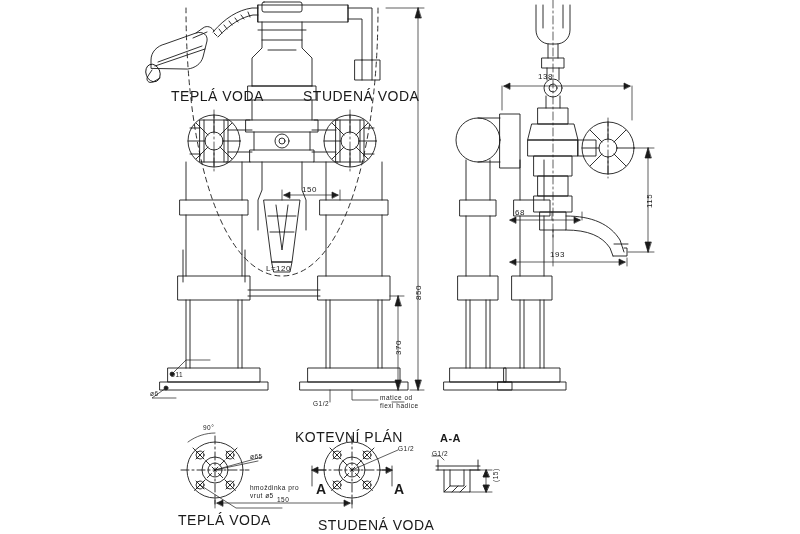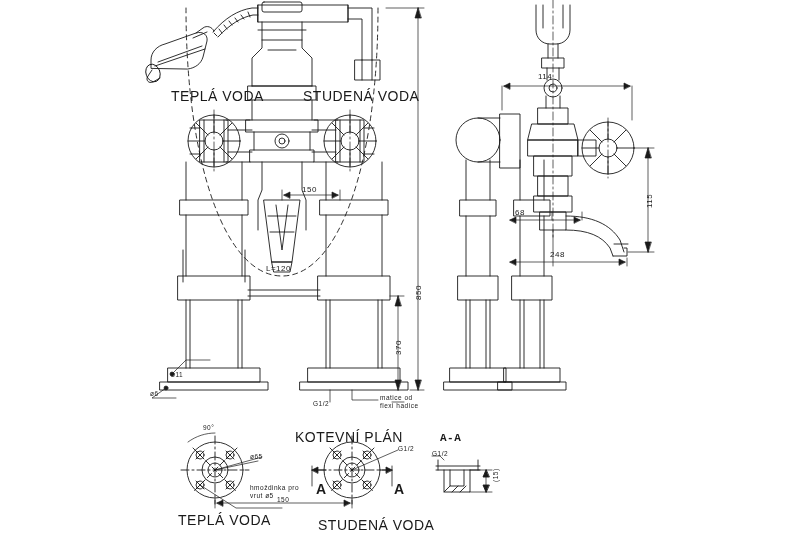--- a/index.html
+++ b/index.html
@@ -353,34 +353,34 @@
   <div class="lbl lbl-sm" style="left:302px; top:185px;">150</div>
   <div class="lbl lbl-sm" style="left:266px; top:264px;">L=120</div>
   <div class="lbl lbl-sm rot90" style="left:414px; top:300px;">850</div>
   <div class="lbl lbl-sm rot90" style="left:394px; top:355px;">370</div>
   <div class="lbl lbl-xs" style="left:171px; top:371px;">ø11</div>
   <div class="lbl lbl-xs" style="left:150px; top:390px;">ø6</div>
   <div class="lbl lbl-xs" style="left:313px; top:400px;">G1/2</div>
   <div class="lbl lbl-xs" style="left:380px; top:394px;">matice od</div>
   <div class="lbl lbl-xs" style="left:380px; top:402px;">flexi hadice</div>
 
-  <div class="lbl lbl-sm" style="left:538px; top:72px;">114</div>
+  <div class="lbl lbl-sm" style="left:538px; top:72px;">138</div>
   <div class="lbl lbl-sm rot90" style="left:645px; top:208px;">115</div>
   <div class="lbl lbl-sm" style="left:515px; top:208px;">68</div>
-  <div class="lbl lbl-sm" style="left:550px; top:250px;">248</div>
+  <div class="lbl lbl-sm" style="left:550px; top:250px;">193</div>
 
   <div class="lbl lbl-md" style="left:262px; top:429px;margin-left:33px;">KOTEVNÍ PLÁN</div>
   <div class="lbl lbl-xs" style="left:203px; top:424px;">90°</div>
   <div class="lbl lbl-xs" style="left:250px; top:453px;">ø65</div>
   <div class="lbl lbl-xs" style="left:398px; top:445px;">G1/2</div>
   <div class="lbl lbl-xs" style="left:250px; top:484px;">hmoždinka pro</div>
   <div class="lbl lbl-xs" style="left:250px; top:492px;">vrut ø5</div>
   <div class="lbl lbl-xs" style="left:277px; top:496px;">150</div>
   <div class="lbl lbl-md" style="left:178px; top:512px;">TEPLÁ VODA</div>
   <div class="lbl lbl-md" style="left:318px; top:517px;">STUDENÁ VODA</div>
   <div class="lbl lbl-md" style="left:316px; top:481px; font-weight:bold;">A</div>
   <div class="lbl lbl-md" style="left:394px; top:481px; font-weight:bold;">A</div>
 
-  <div class="lbl lbl-lg" style="left:440px; top:432px; font-weight:bold;font-family:Liberation Mono, monospace;">A-A</div>
+  <div class="lbl lbl-lg" style="left:440px; top:432px; font-weight:bold;">A-A</div>
   <div class="lbl lbl-xs" style="left:432px; top:450px;">G1/2</div>
   <div class="lbl lbl-xs rot90" style="left:492px; top:482px;">(15)</div>
 
 </div>
 
 </body></html>

